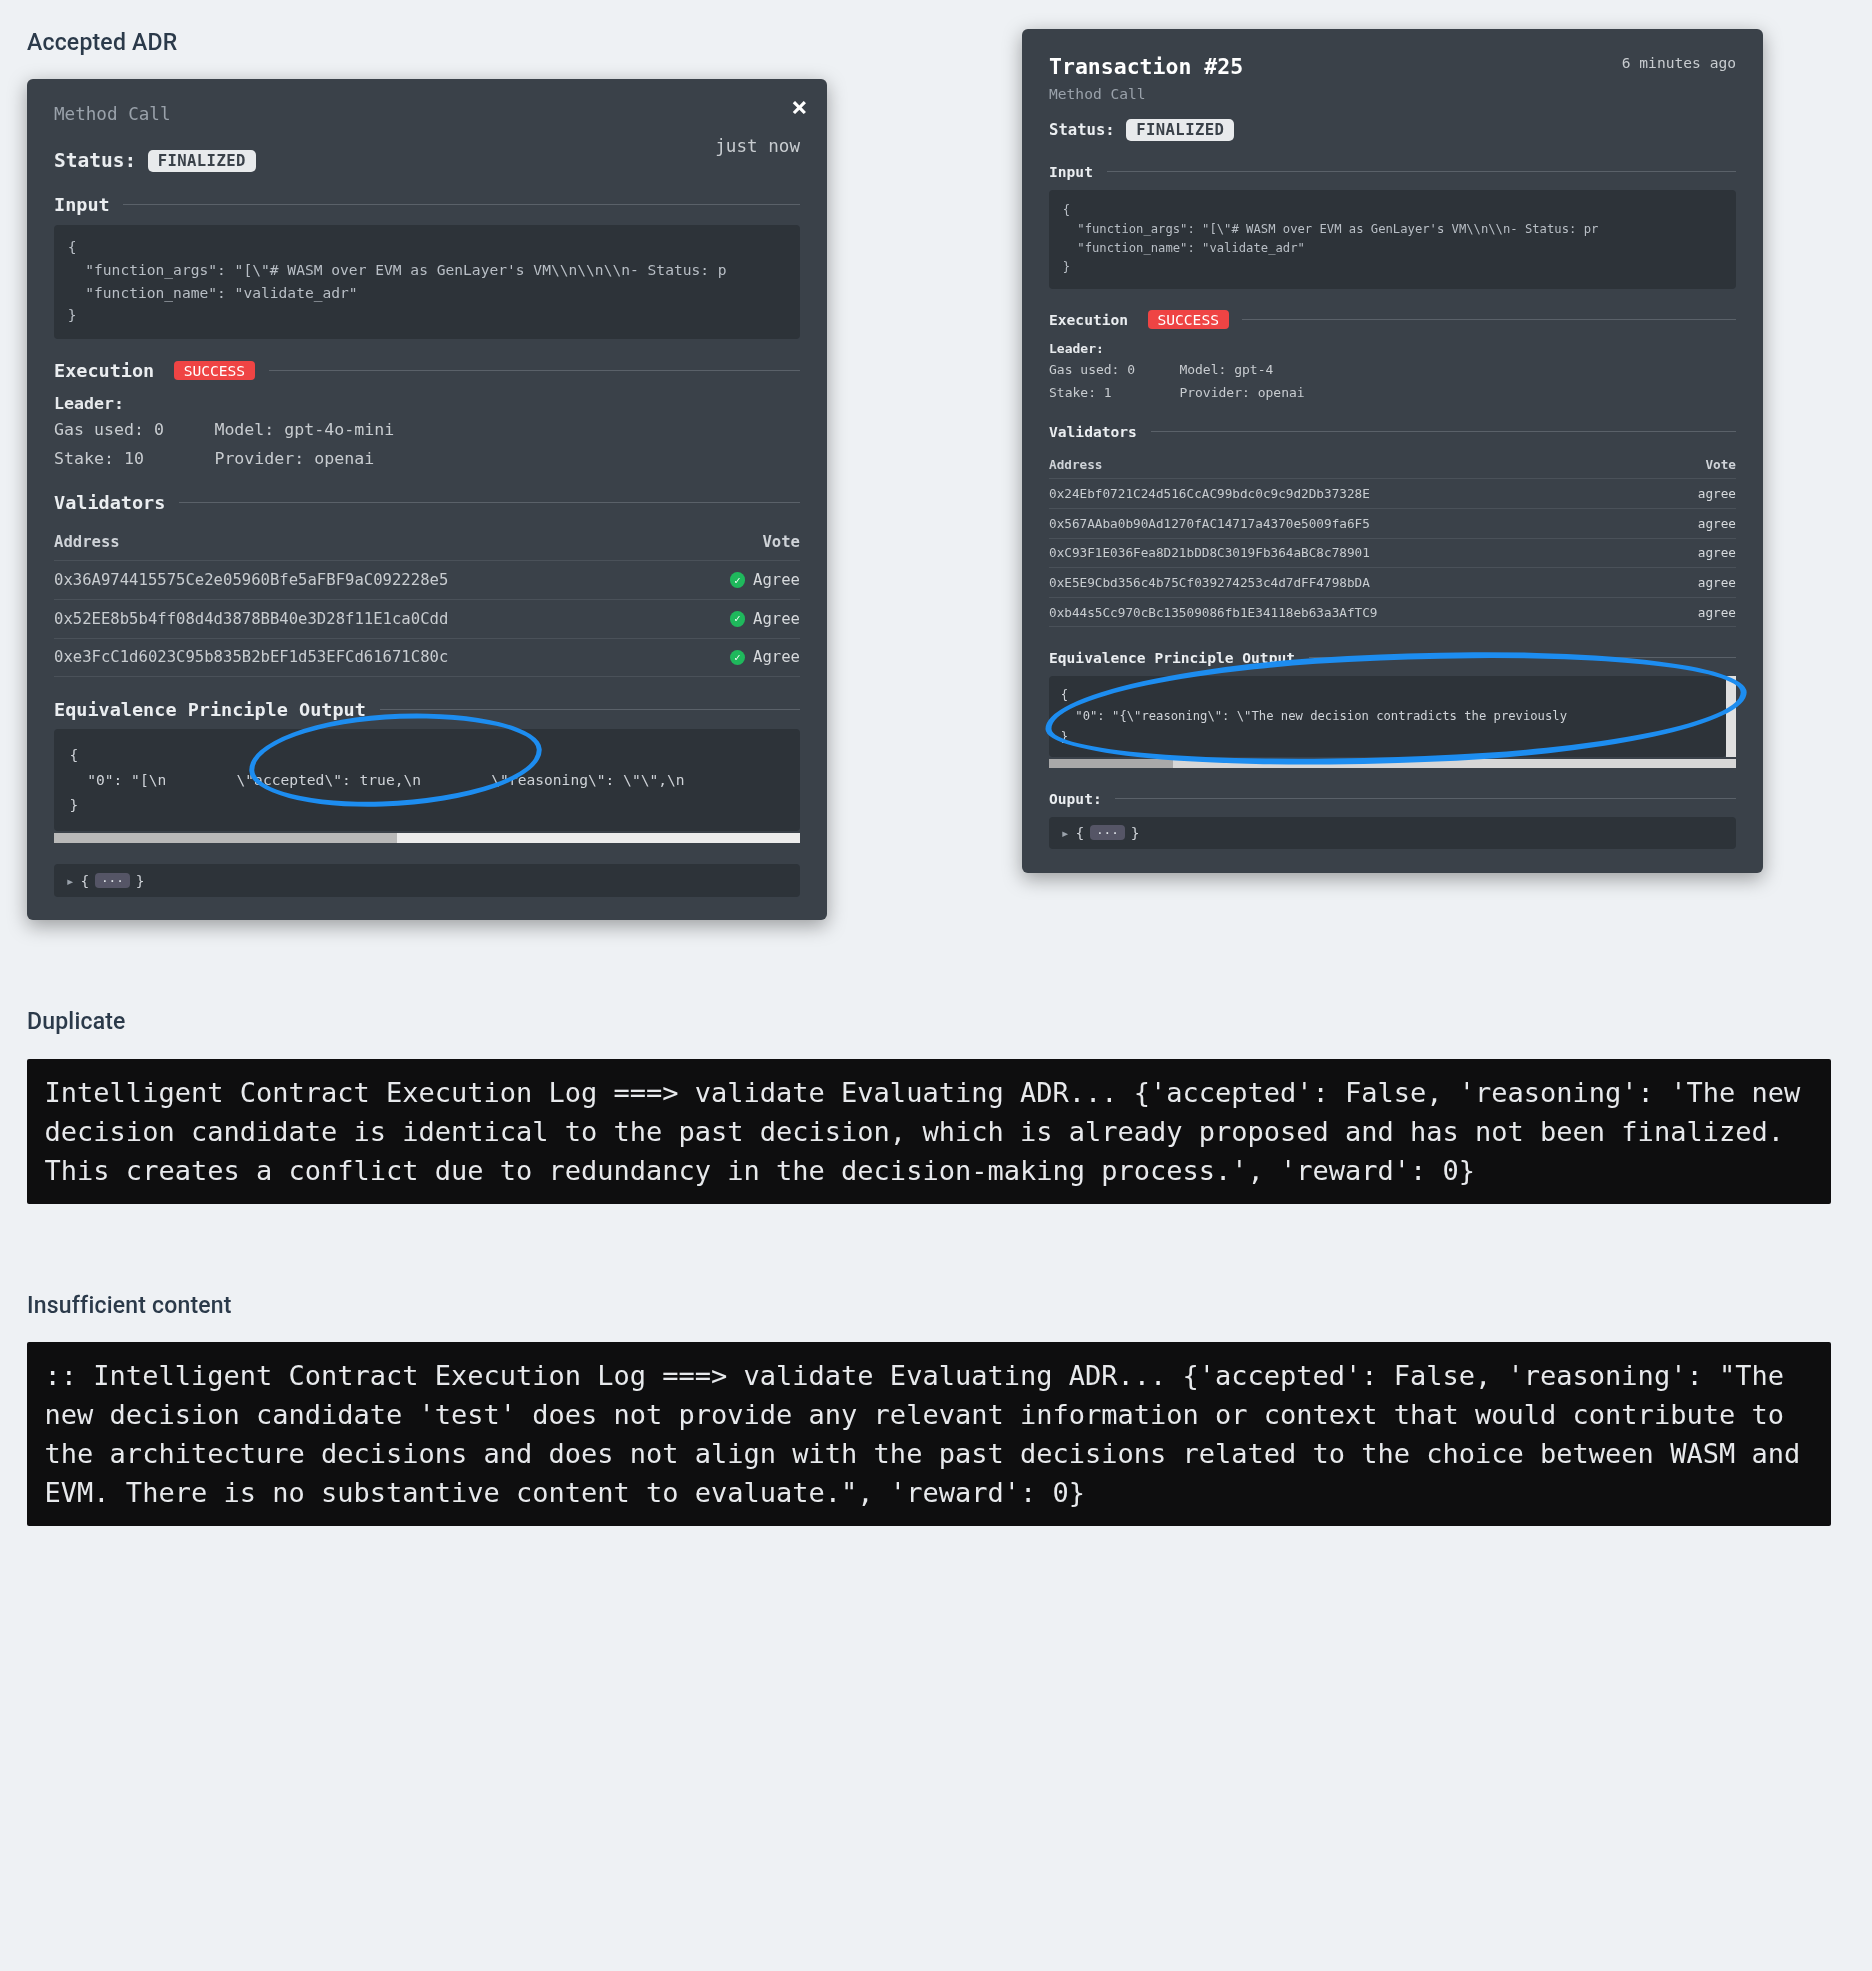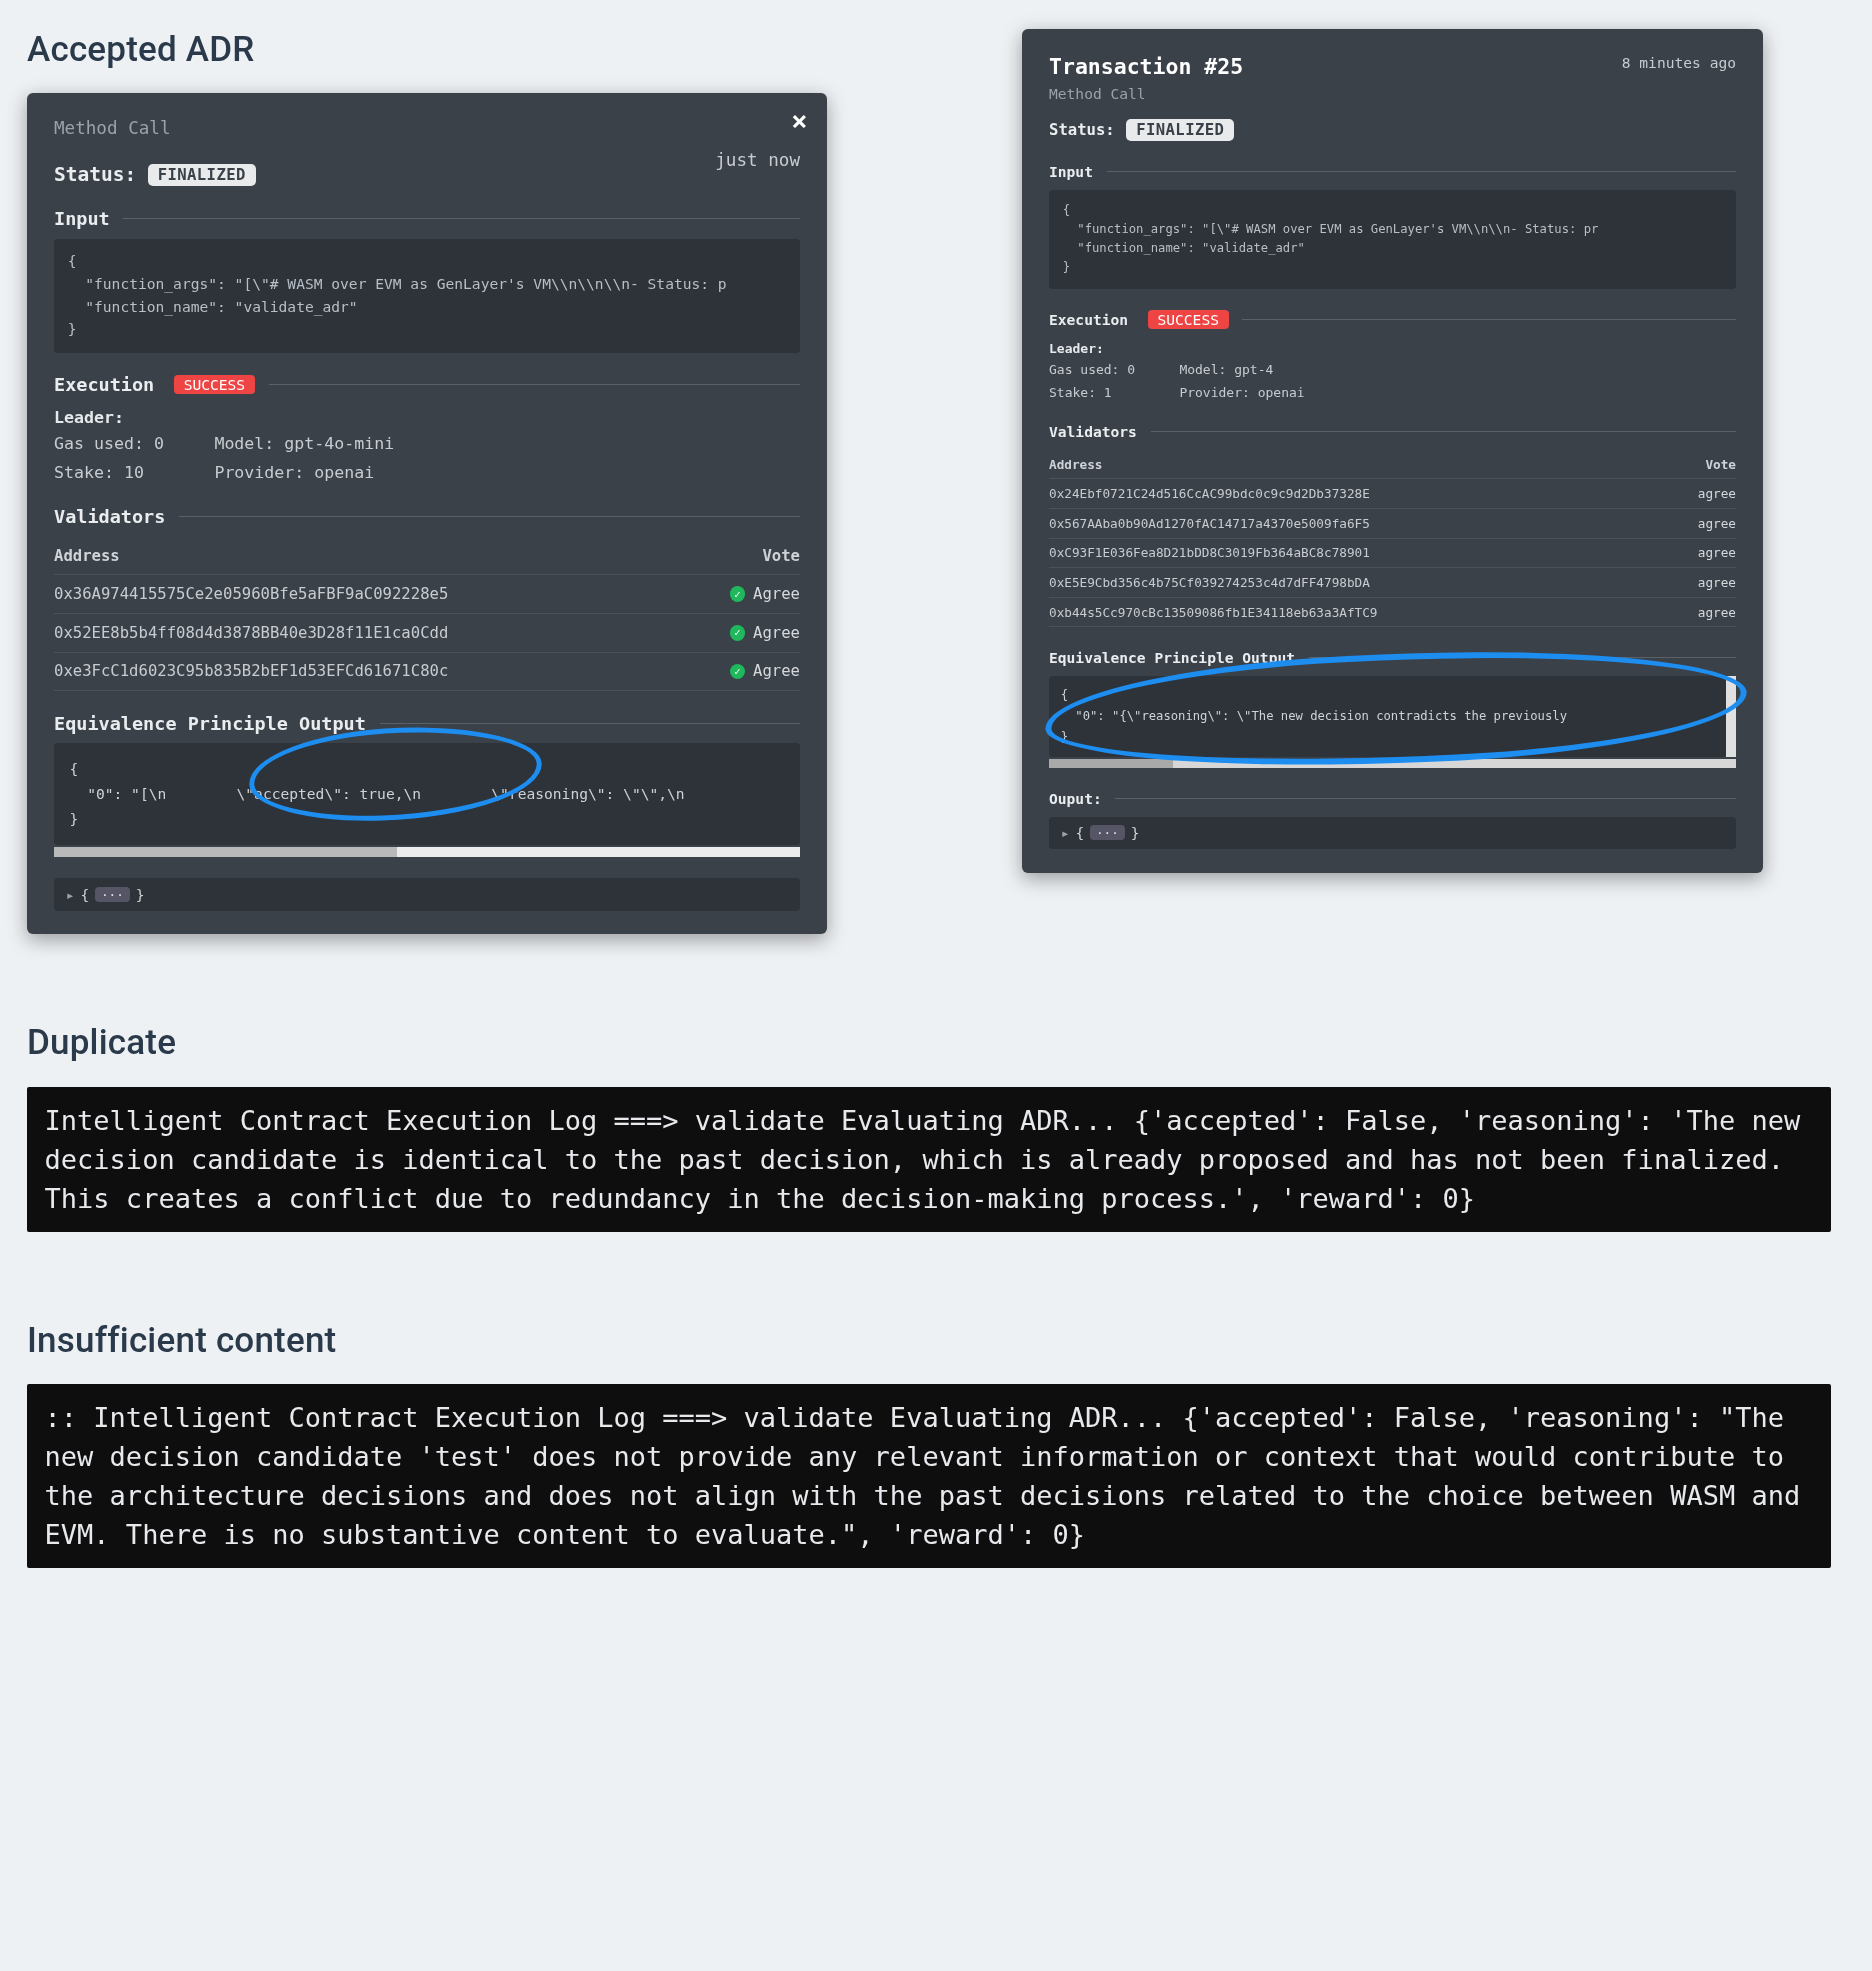--- a/index.html
+++ b/index.html
@@ -6,21 +6,21 @@
   body {
     background: #eef1f4;
     font-family: -apple-system, BlinkMacSystemFont, "Segoe UI", Roboto, Arial, sans-serif;
     color: #2b3a4a;
     padding: 29px 27px 117px 27px;
     width: 1872px;
   }
   .row { display: flex; gap: 195px; }
   .col { flex: 0 0 auto; }
   h2.section-title {
-    font-size: 35px;
+    font-size: 23px;
     font-weight: 500;
     color: #2b3a4a;
     margin-bottom: 23.4px;
     letter-spacing: 0.2px;
   }
   
   .card {
     background: #3a4149;
     color: #d6d9dc;
     border-radius: 5.9px;
@@ -230,21 +230,21 @@
           <span class="dots-pill">···</span>
           <span>}</span>
         </div>
       </div>
     </div>
   </div>
 
   <div class="col">
 
     <div class="card right">
-      <div class="tstamp">8 minutes ago</div>
+      <div class="tstamp">6 minutes ago</div>
 
       <div class="tx-title">Transaction #25</div>
       <div class="tx-sub">Method Call</div>
 
       <div class="status-row">
         <span class="status-label">Status:</span>
         <span class="badge-final">FINALIZED</span>
       </div>
 
       <div class="sect-head">

